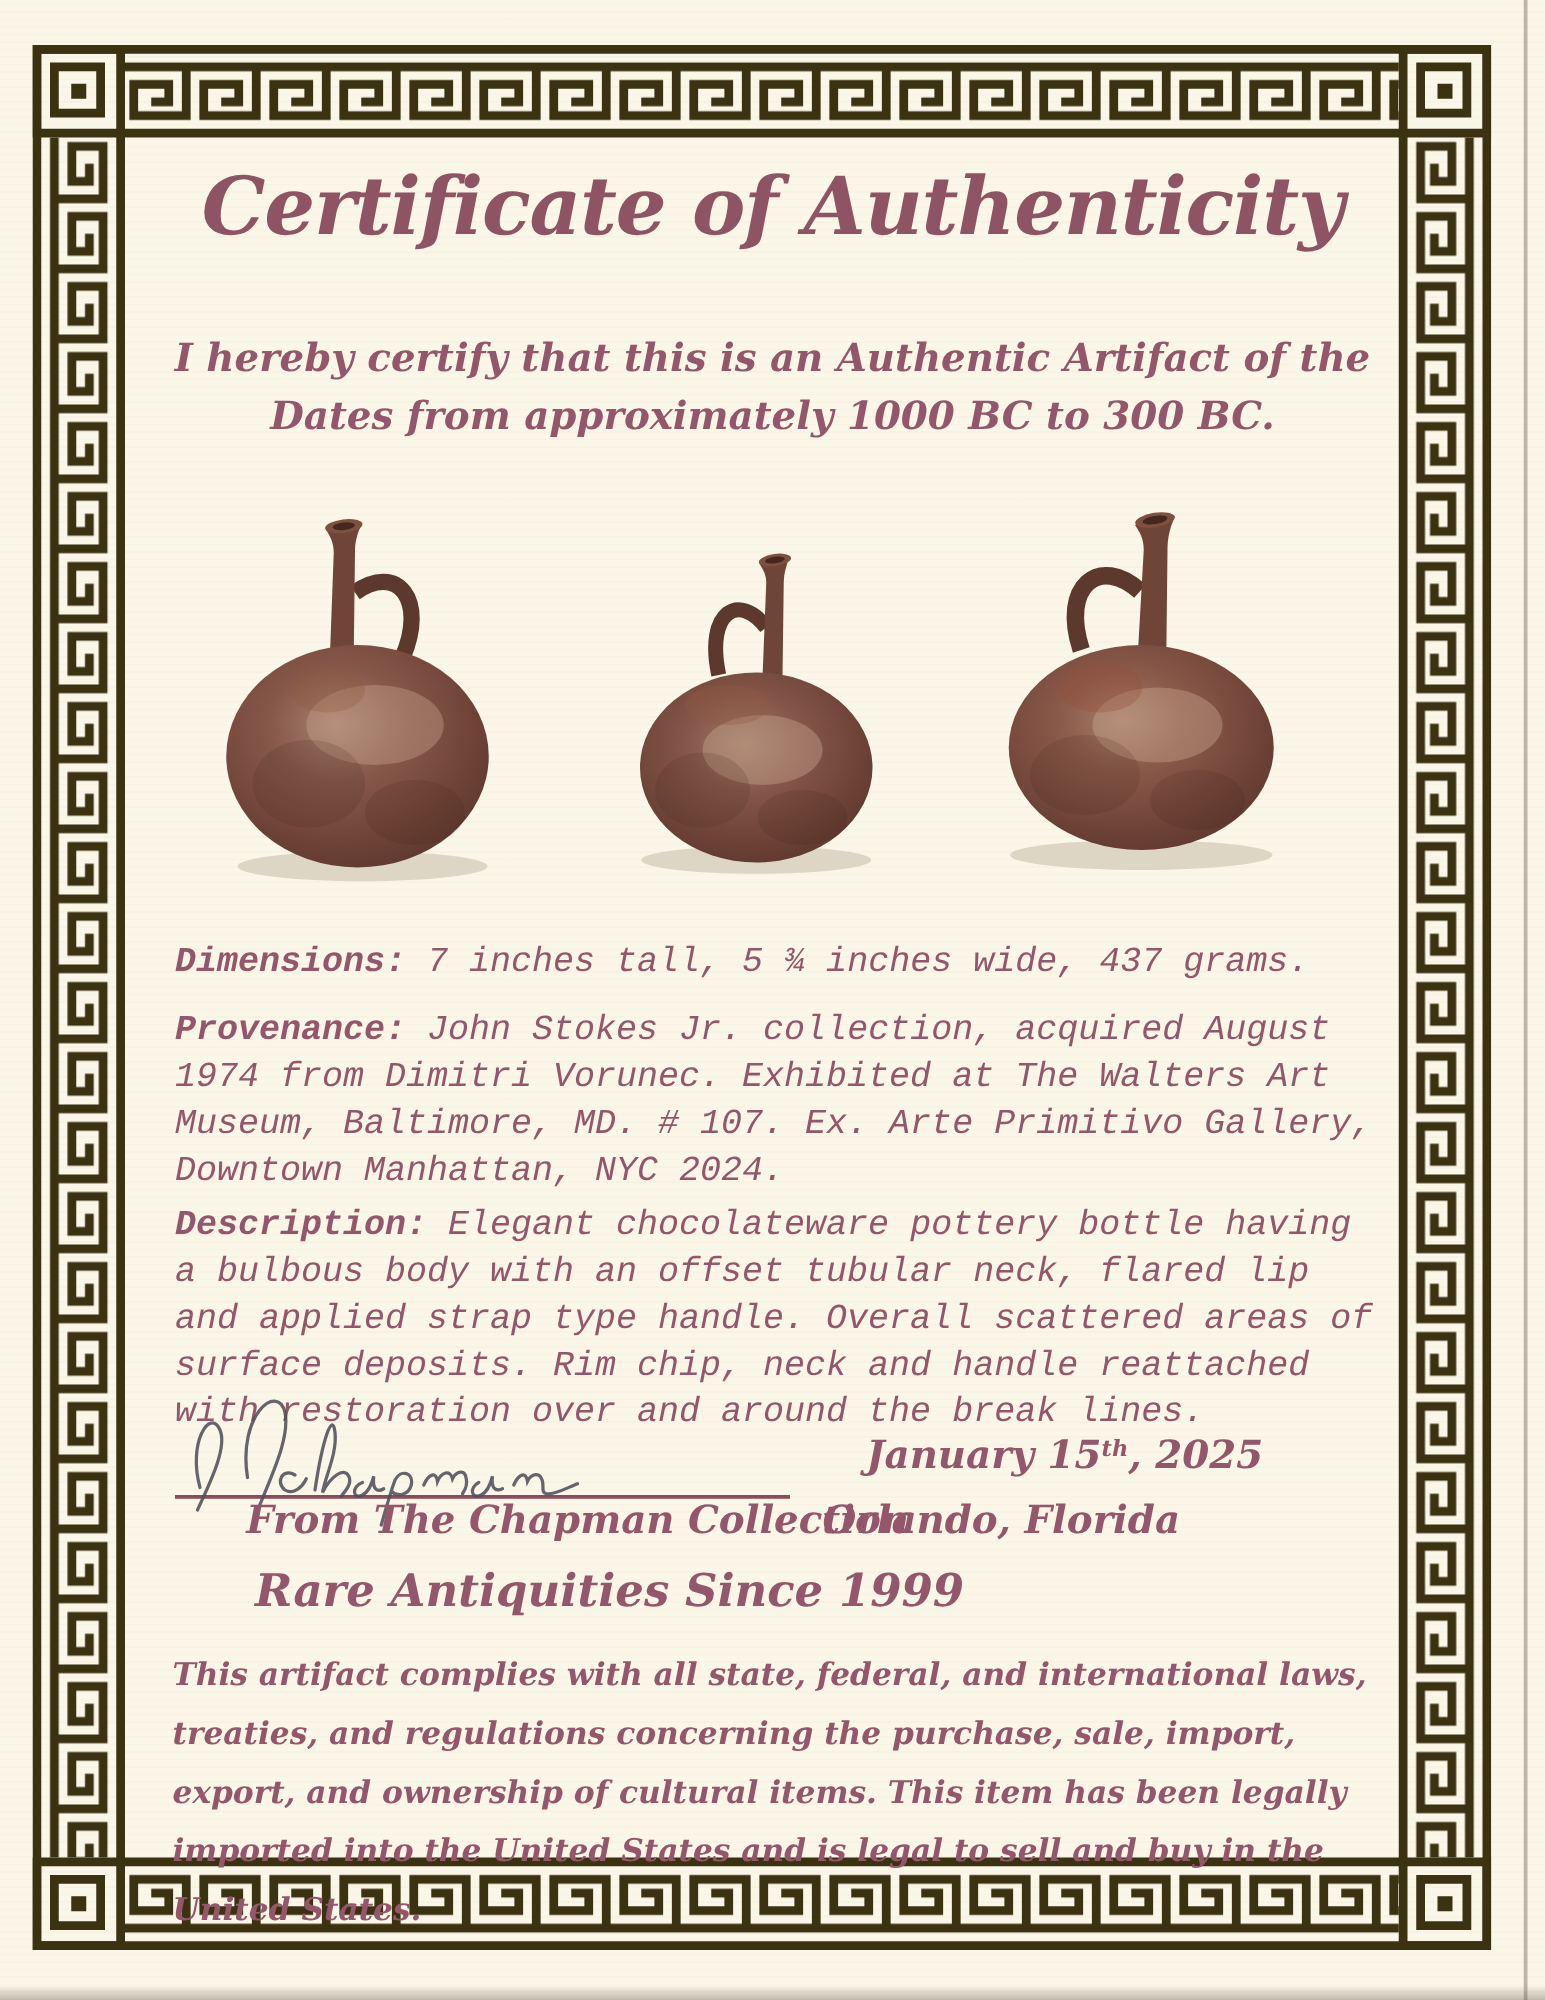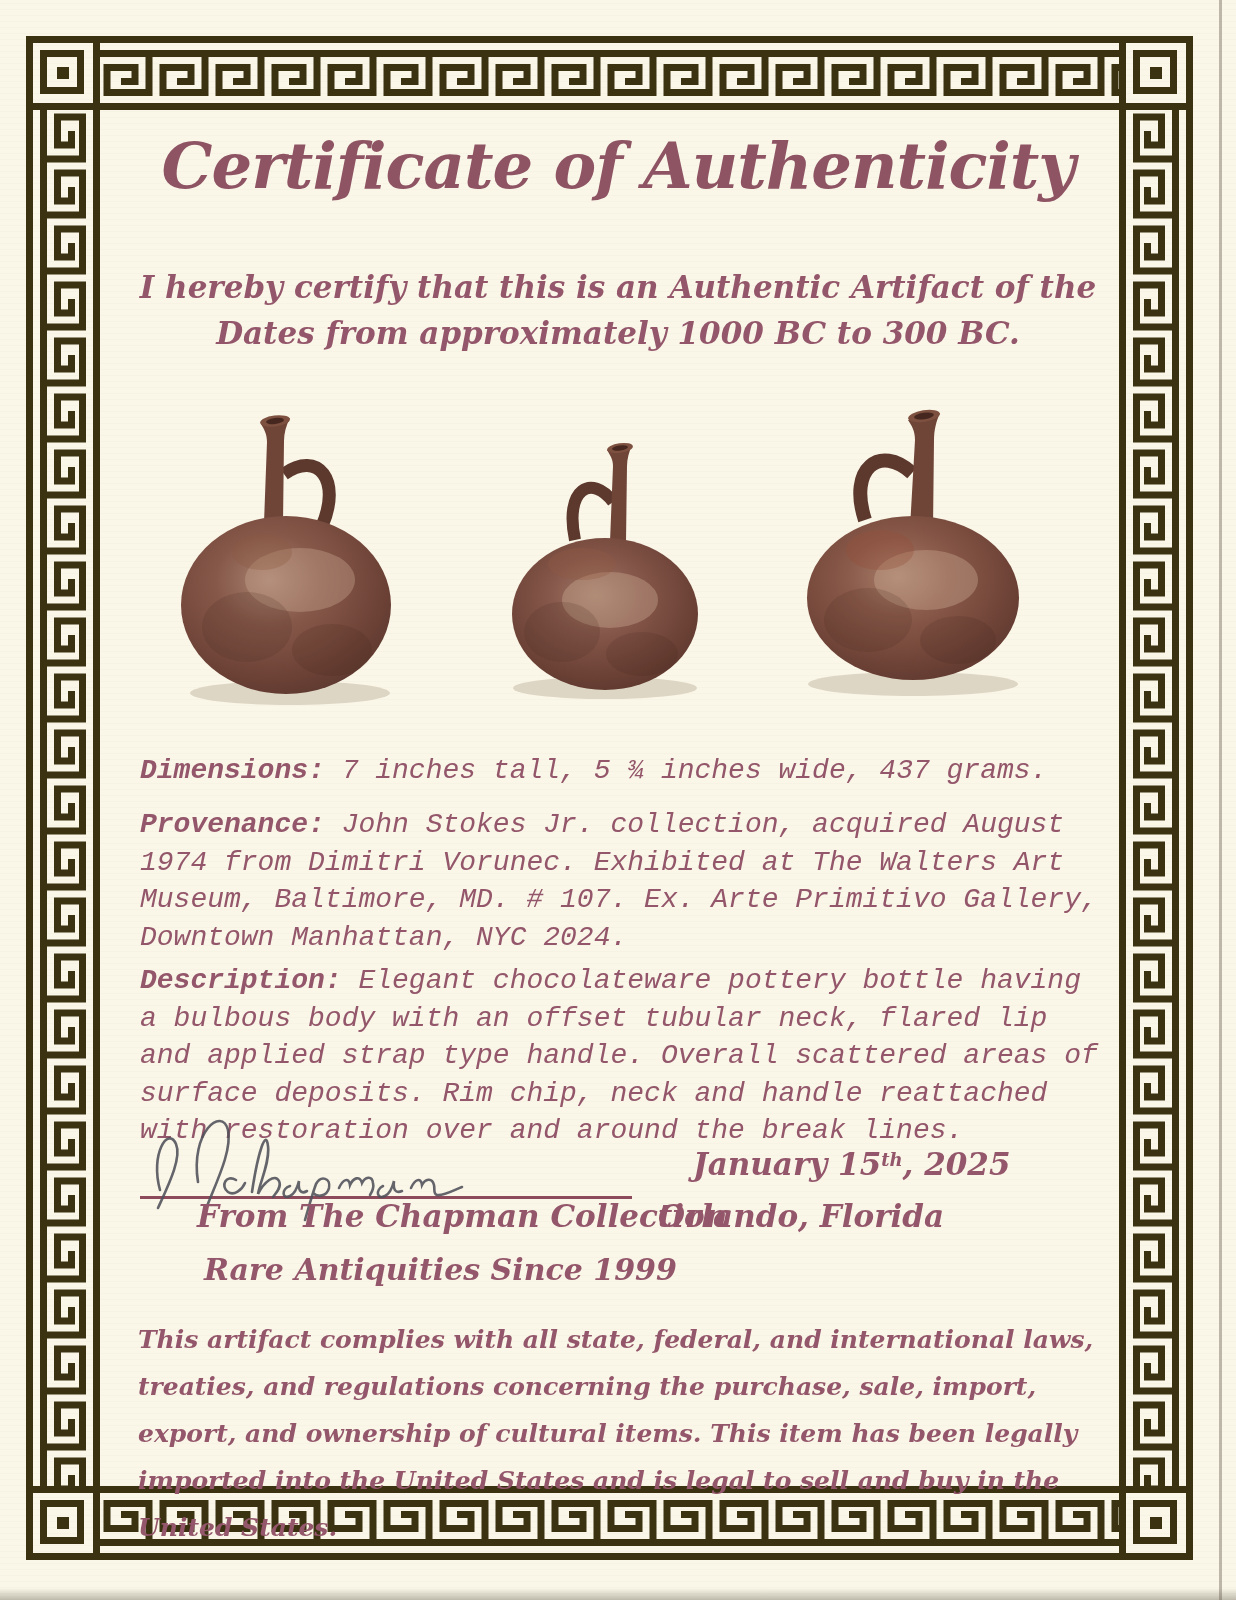--- a/index.html
+++ b/index.html
@@ -176,20 +176,20 @@
     </g>
   </svg>
 
   <div class="abs smallcaps-line maroon" style="top:1146px;left:658px;margin-left:35px;">
     <span>January 15</span><span class="sup">th</span><span>, 2025</span>
   </div>
 
   <div class="abs smallcaps-line maroon" style="top:1198px;left:197px;">From The Chapman Collection</div>
   <div class="abs smallcaps-line maroon" style="top:1198px;left:658px;text-align:right;">Orlando, Florida</div>
 
-  <div class="abs smallcaps-line maroon" style="top:1252px;left:204px;font-size:30px;">Rare Antiquities Since 1999</div>
+  <div class="abs smallcaps-line maroon" style="top:1252px;left:204px;font-size:36px;">Rare Antiquities Since 1999</div>
 
   <div class="abs legal maroon" style="top:1316px;left:138px;">This artifact complies with all state, federal, and international laws, treaties, and regulations concerning the purchase, sale, import, export, and ownership of cultural items. This item has been legally imported into the United States and is legal to sell and buy in the United States.</div>
 
   <div class="abs edge-right"></div>
   <div class="abs edge-bottom"></div>
 
 </div>
 
 </body></html>

